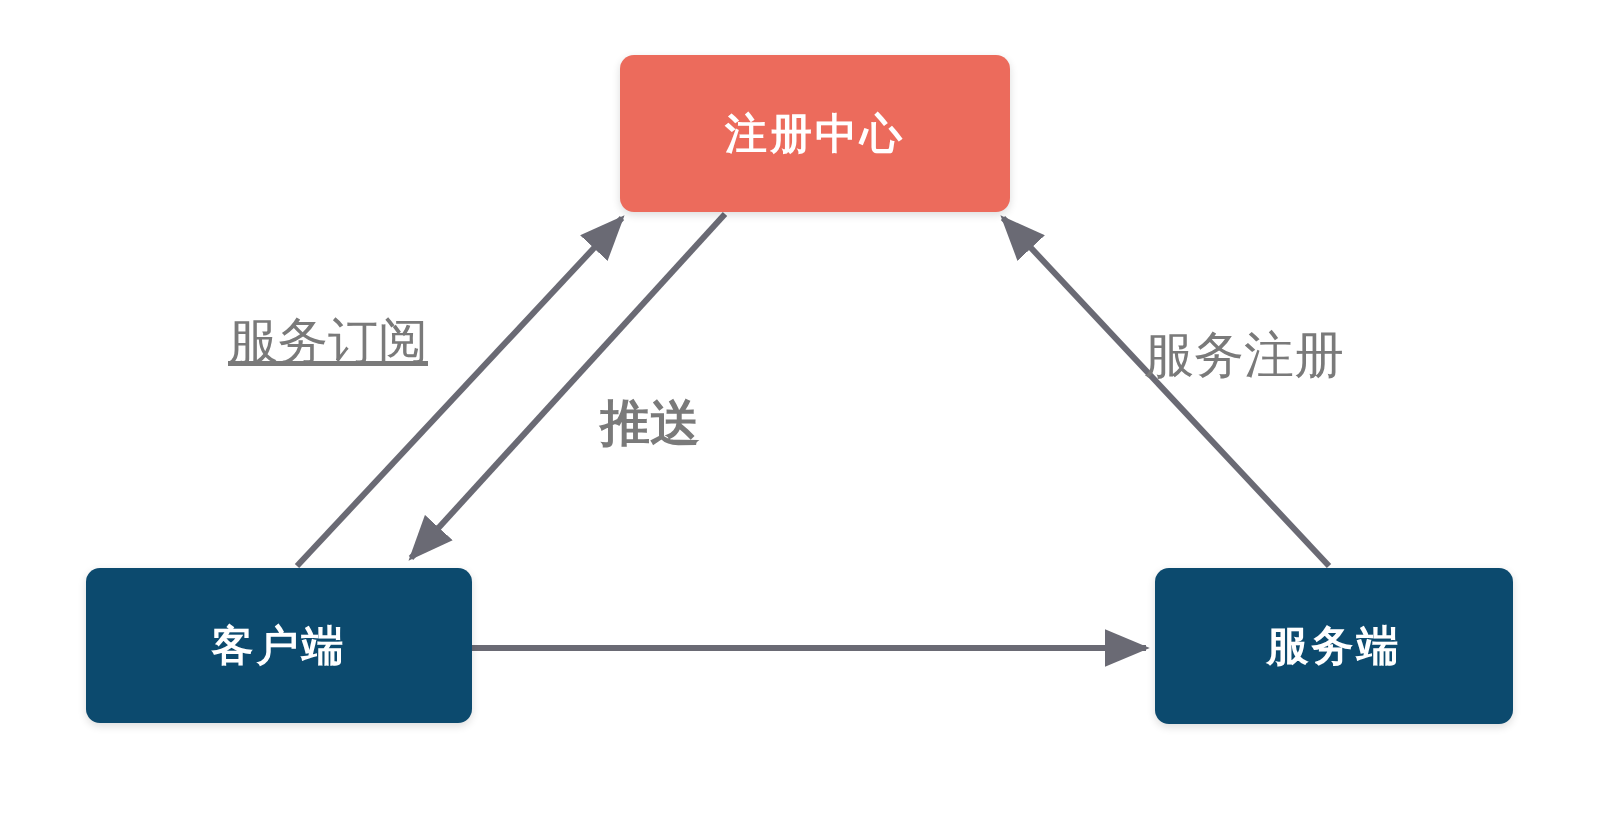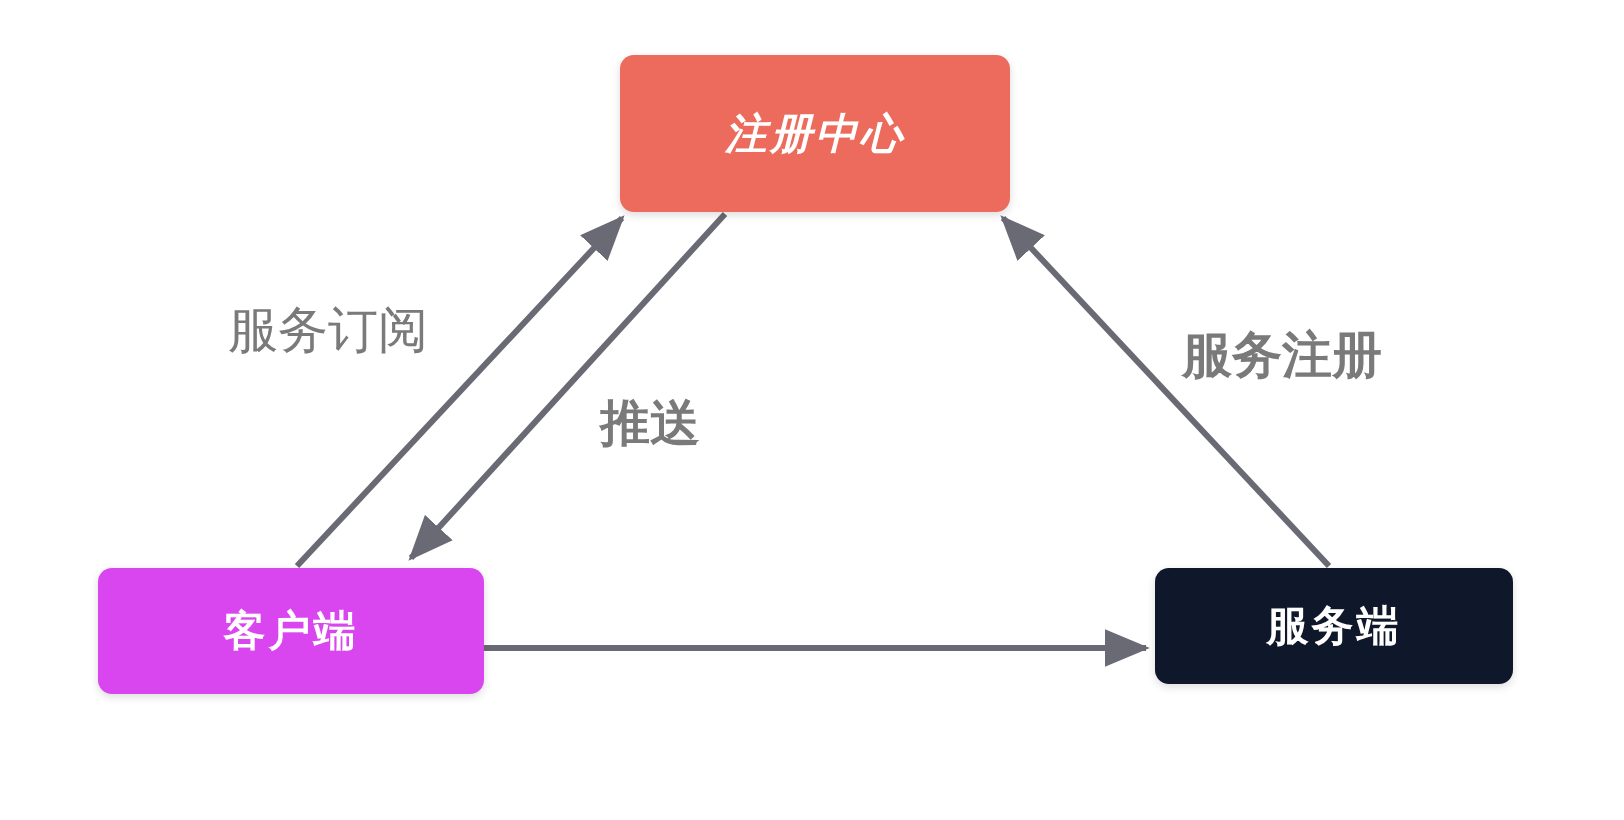--- a/index.html
+++ b/index.html
@@ -29,34 +29,34 @@
     border-radius: 14px;
     box-shadow: 0 3px 8px rgba(0,0,0,0.14);
   }
   .node .node-label {
     color: #ffffff;
     font-size: 42px;
     font-weight: bold;
     letter-spacing: 3px;
     line-height: 1;
   }
-  .node-registry { left: 620px; top: 55px;  width: 390px; height: 157px; background: #ec6b5c; font-style: italic; }
-  .node-client   { left: 86px;  top: 568px; width: 386px; height: 126px; background: #d946ef; margin-left: 12px; }
-  .node-server   { left: 1155px;top: 568px; width: 358px; height: 116px; background: #0f172a; }
+  .node-registry { left: 620px; top: 55px;  width: 390px; height: 157px; background: #ec6b5c; }
+  .node-client   { left: 86px;  top: 568px; width: 386px; height: 155px; background: #0c4a6e; }
+  .node-server   { left: 1155px;top: 568px; width: 358px; height: 156px; background: #0c4a6e; }
 
   .edge-label {
     position: absolute;
     color: #7a7a7a;
     font-size: 50px;
     line-height: 1.1;
     white-space: nowrap;
   }
-  .label-subscribe { left: 228px;  top: 303px; }
+  .label-subscribe { left: 228px;  top: 314px; text-decoration: underline; }
   .label-push      { left: 600px;  top: 396px; font-weight: bold; }
-  .label-register  { left: 1182px; top: 328px; font-weight: bold; }
+  .label-register  { left: 1144px; top: 328px; }
   .label-invoke    { left: 746px;  top: 694px; color: #757575; }
 
   .watermark {
     position: absolute;
     left: 1377px;
     top: 733px;
     width: 196px;
     height: 64px;
     background: #d9d9d9;
     border-radius: 32px;

